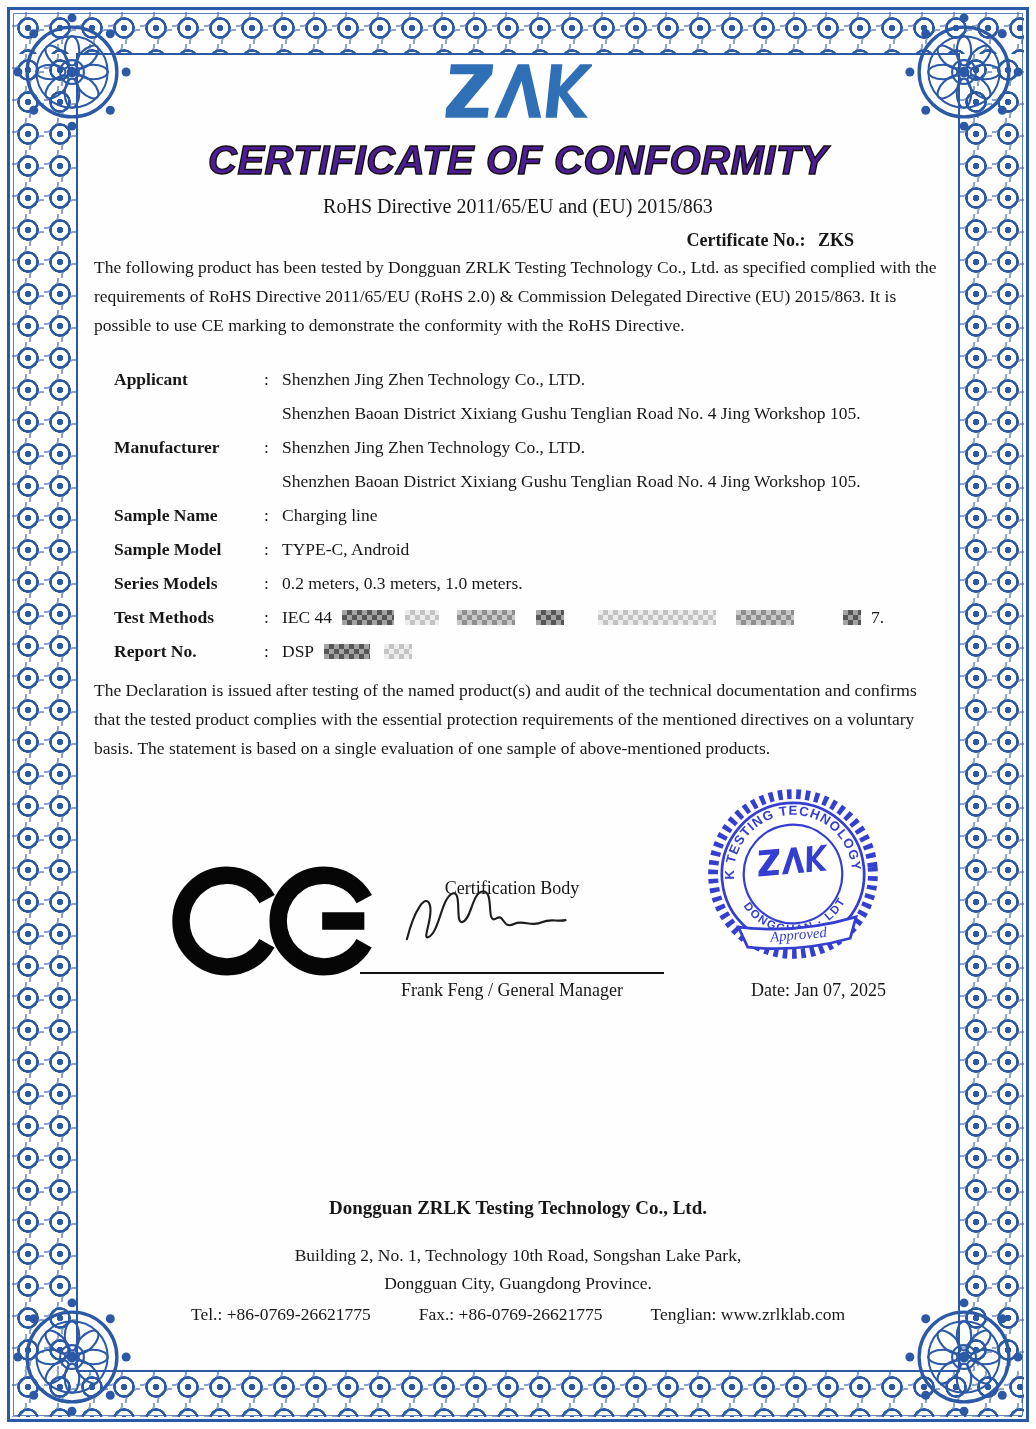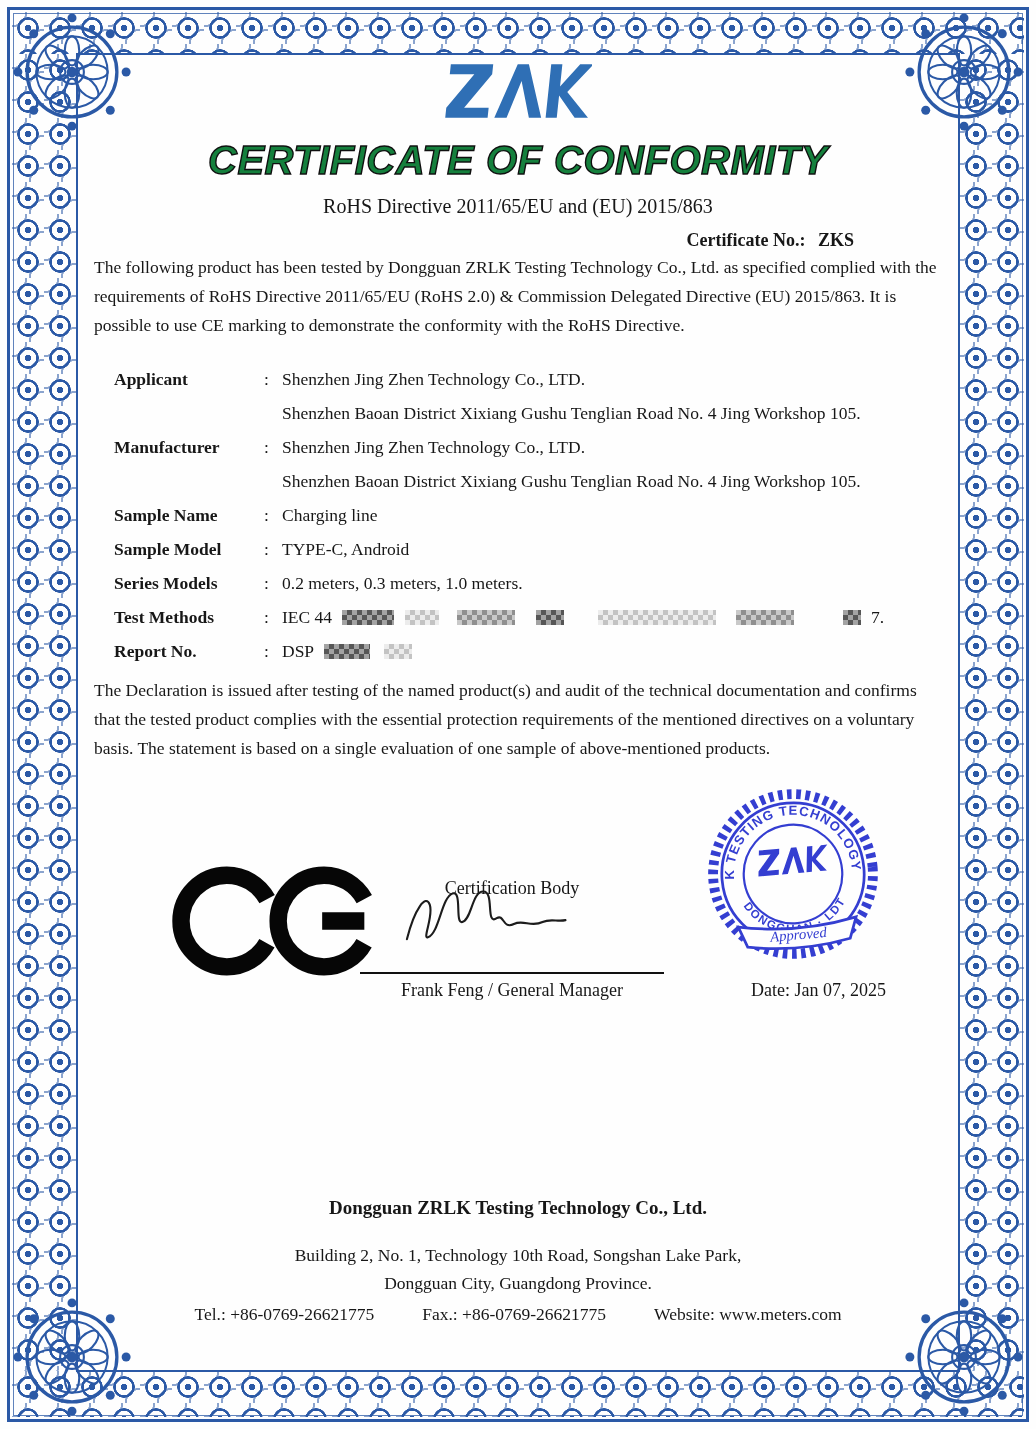--- a/index.html
+++ b/index.html
@@ -31,21 +31,21 @@
   .corner.tl{ left:6px; top:6px; } .corner.tr{ right:6px; top:6px; }
   .corner.bl{ left:6px; bottom:6px; } .corner.br{ right:6px; bottom:6px; }
 
   
   .content{ position:absolute; left:82px; right:82px; top:58px; bottom:60px; padding:0 12px; }
   .logo-wrap{ text-align:center; margin-top:4px; }
   .logo-wrap svg{ color:#2f6fb5; }
   .title{
     text-align:center; margin-top:14px;
     font-family:"Liberation Sans", sans-serif; font-style:italic; font-weight:bold;
-    font-size:40px; letter-spacing:.5px; color:#15803d;
+    font-size:40px; letter-spacing:.5px; color:#4c1d95;
     -webkit-text-stroke:1.4px #0f0f0f;
   }
   .subtitle{ text-align:center; font-weight:normal; font-size:20px; margin-top:12px; }
   .certno{ text-align:right; margin-right:88px; margin-top:12px; font-weight:bold; font-size:18px; }
   .intro{ margin-top:2px; font-size:17.5px; line-height:1.66; }
 
   .rows{ margin-top:22px; margin-left:20px; font-size:17.5px; }
   .row{ display:grid; grid-template-columns:150px 18px 1fr; }
   .row .lab{ font-weight:bold; line-height:34px; }
   .row .col{ line-height:34px; }
@@ -271,18 +271,18 @@
 
     <div class="footer">
       <div class="f-company">Dongguan ZRLK Testing Technology Co., Ltd.</div>
       <div class="f-addr">
         <div>Building 2, No. 1, Technology 10th Road, Songshan Lake Park,</div>
         <div>Dongguan City, Guangdong Province.</div>
       </div>
       <div class="f-contacts">
         <span>Tel.: +86-0769-26621775</span>
         <span>Fax.: +86-0769-26621775</span>
-        <span>Website: www.meters.com</span>
+        <span>Tenglian: www.zrlklab.com</span>
       </div>
     </div>
 
   </div>
 </div>
 
 </body></html>

